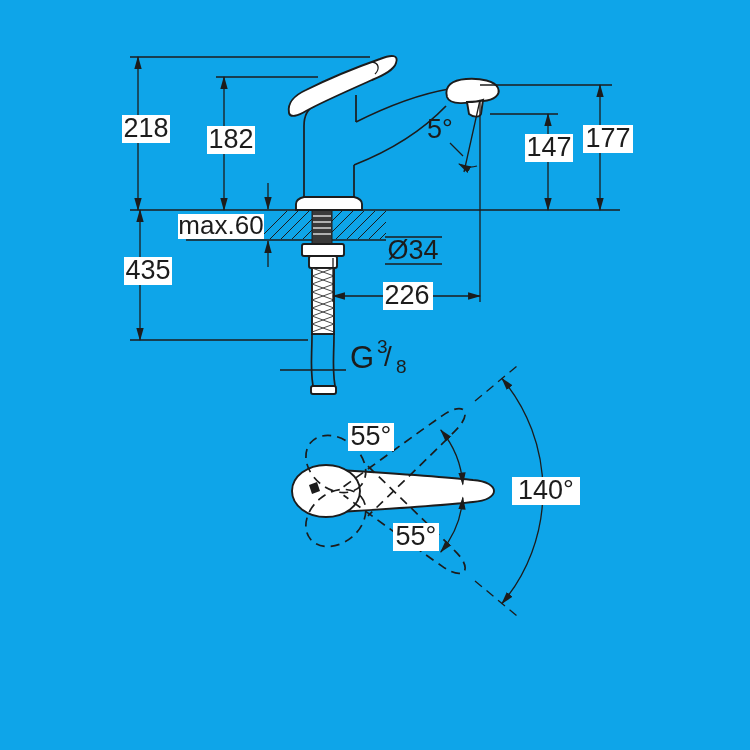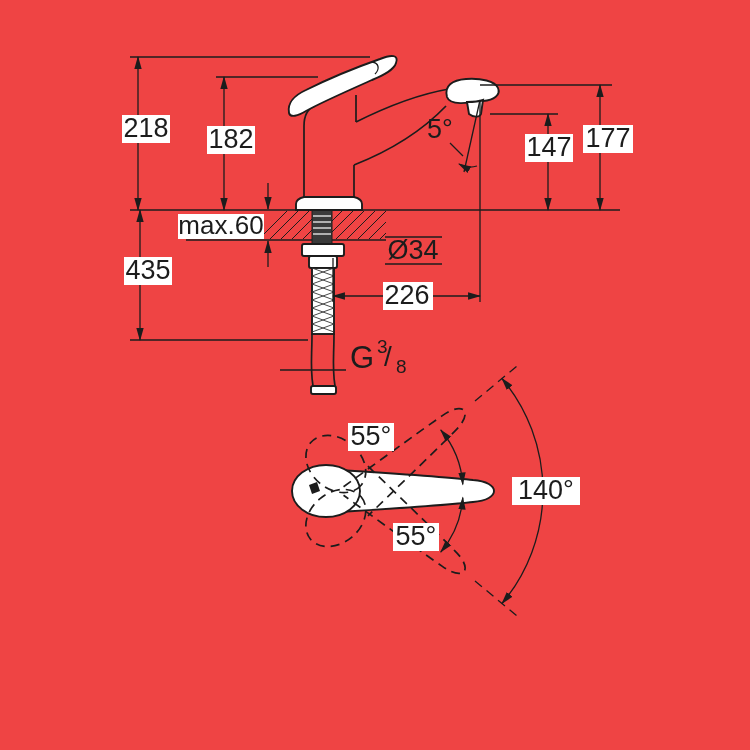--- a/index.html
+++ b/index.html
@@ -1,17 +1,17 @@
 <!DOCTYPE html>
 <html><head>
 <meta charset="utf-8">
 <style>
   html,body{margin:0;padding:0;background:#ffffff;}
   body{width:750px;height:750px;}
-  .page{width:750px;height:750px;position:relative;background:#ef4444;}
+  .page{width:750px;height:750px;position:relative;background:#0ea5e9;}
   svg{display:block;}
   .dim{stroke:#1c1c1c;stroke-width:1.3;fill:none;}
   .edge{stroke:#1c1c1c;stroke-width:1.7;fill:none;}
   .outline{stroke:#1c1c1c;stroke-width:1.9;fill:#ffffff;}
   .hatch{stroke:#1c1c1c;stroke-width:1;fill:none;}
   .mesh{stroke:#333;stroke-width:0.9;fill:none;}
   .dashed{stroke-dasharray:9 6;}
   text{font-family:"Liberation Sans","DejaVu Sans",sans-serif;fill:#1c1c1c;font-size:27px;}
   .t-mid{text-anchor:middle;}
   .t-small{font-size:19px;}

